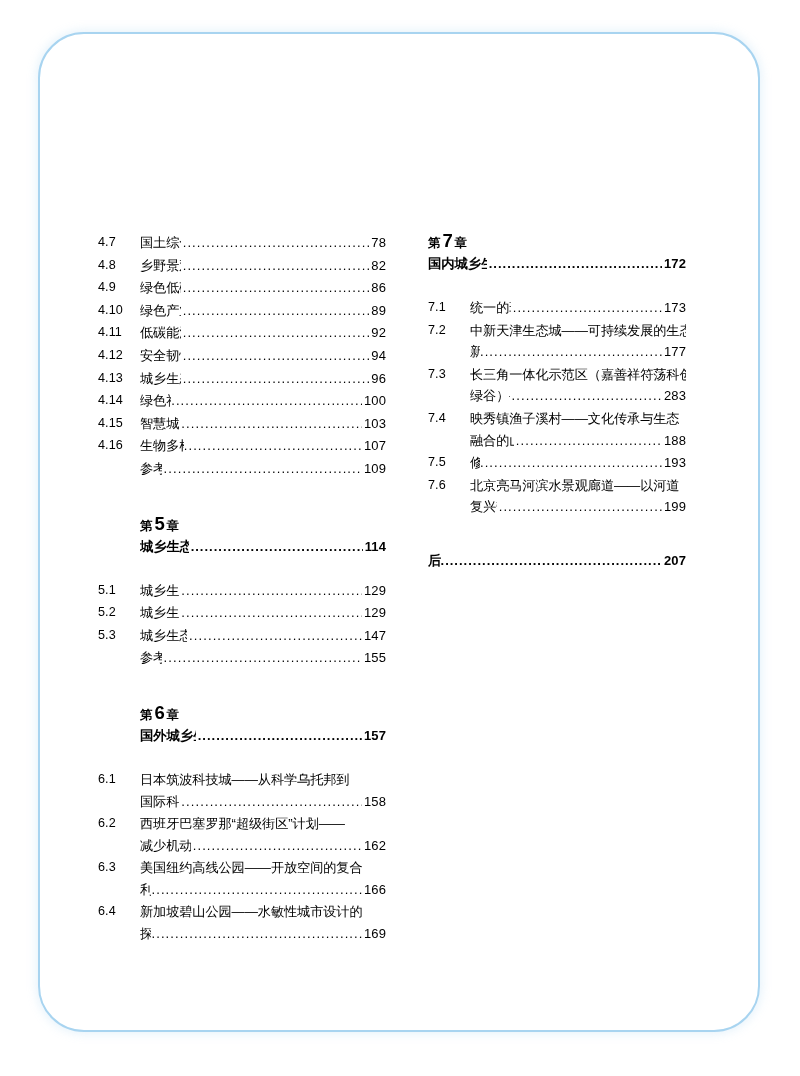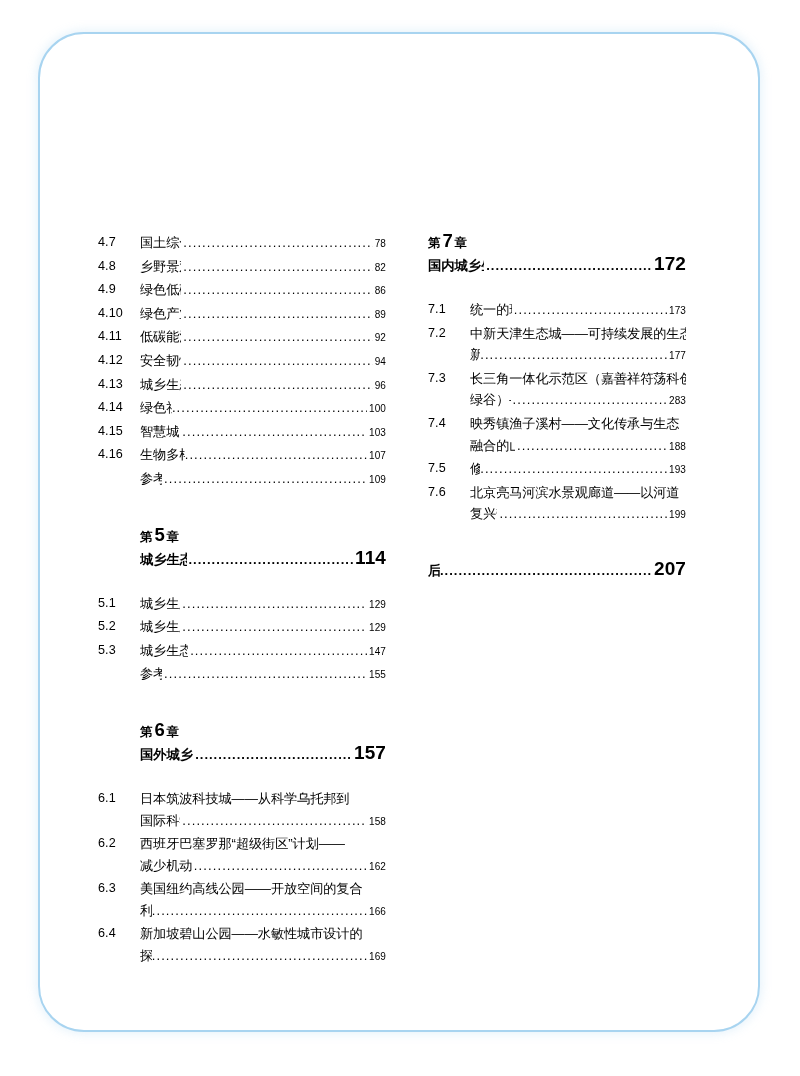--- a/index.html
+++ b/index.html
@@ -86,21 +86,21 @@
     color: #000;
     margin: 0 1px 0 2px;
     min-width: 6px;
   }
   .leader.tight { margin-left: 0px; }
   .leader::before {
     content: "......................................................................................................";
   }
   .entry-page {
     flex: 0 0 auto;
-    font-size: 10px;
+    font-size: 13px;
     padding-left: 1px;
     letter-spacing: 0.1px;
   }
   .cont-line { 
     line-height: 21.6px;
   }
 
   
   .chapter-block {
     display: flex;
@@ -125,21 +125,21 @@
     display: flex;
     align-items: baseline;
     white-space: nowrap;
     font-weight: bold;
     font-size: 13.4px;
     line-height: 22px;
     margin-top: 1px;
   }
   .chapter-title-line .entry-text { letter-spacing: -0.1px; }
   .chapter-title-line .leader { font-weight: bold; letter-spacing: 1px; }
-  .chapter-title-line .entry-page { font-size: 19px; font-weight: bold; }
+  .chapter-title-line .entry-page { font-size: 13px; font-weight: bold; }
 
   
   .gap-before-chapter { height: 34px; }
   .gap-after-chapter  { height: 22px; }
   .gap-epilogue       { height: 30px; }
 </style>
 </head>
 <body>
 
 <div id="page-frame"></div>

